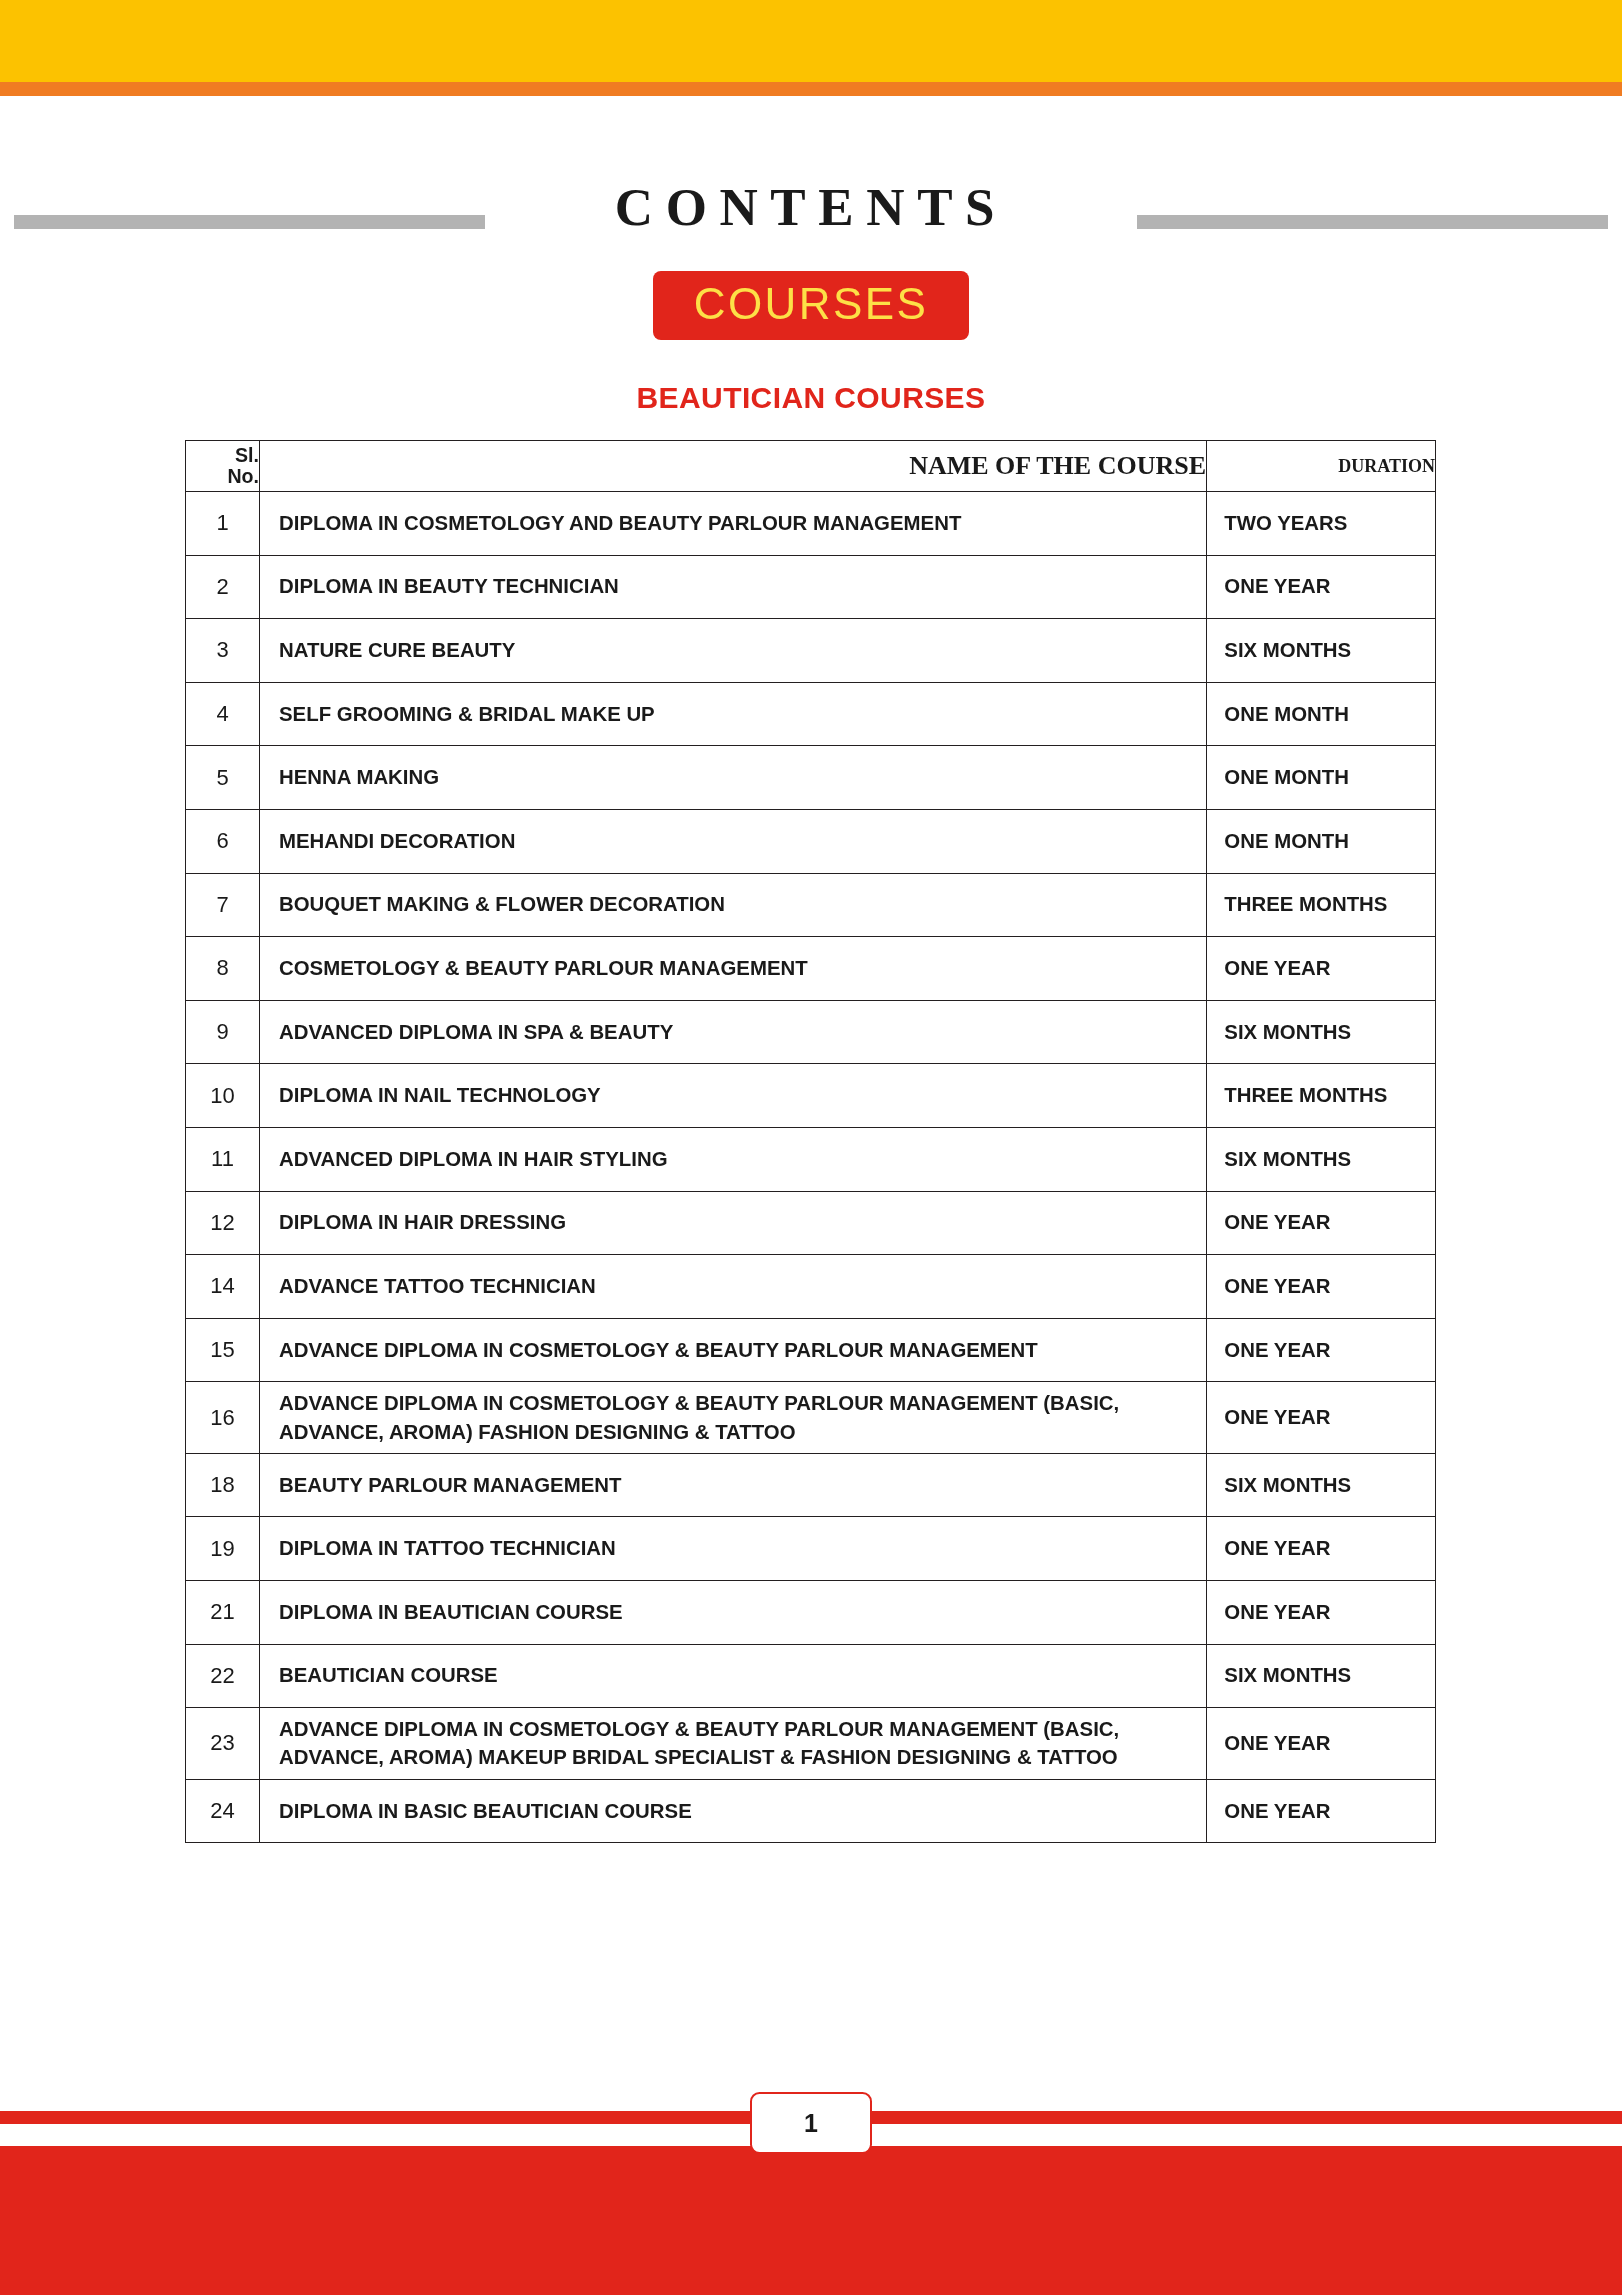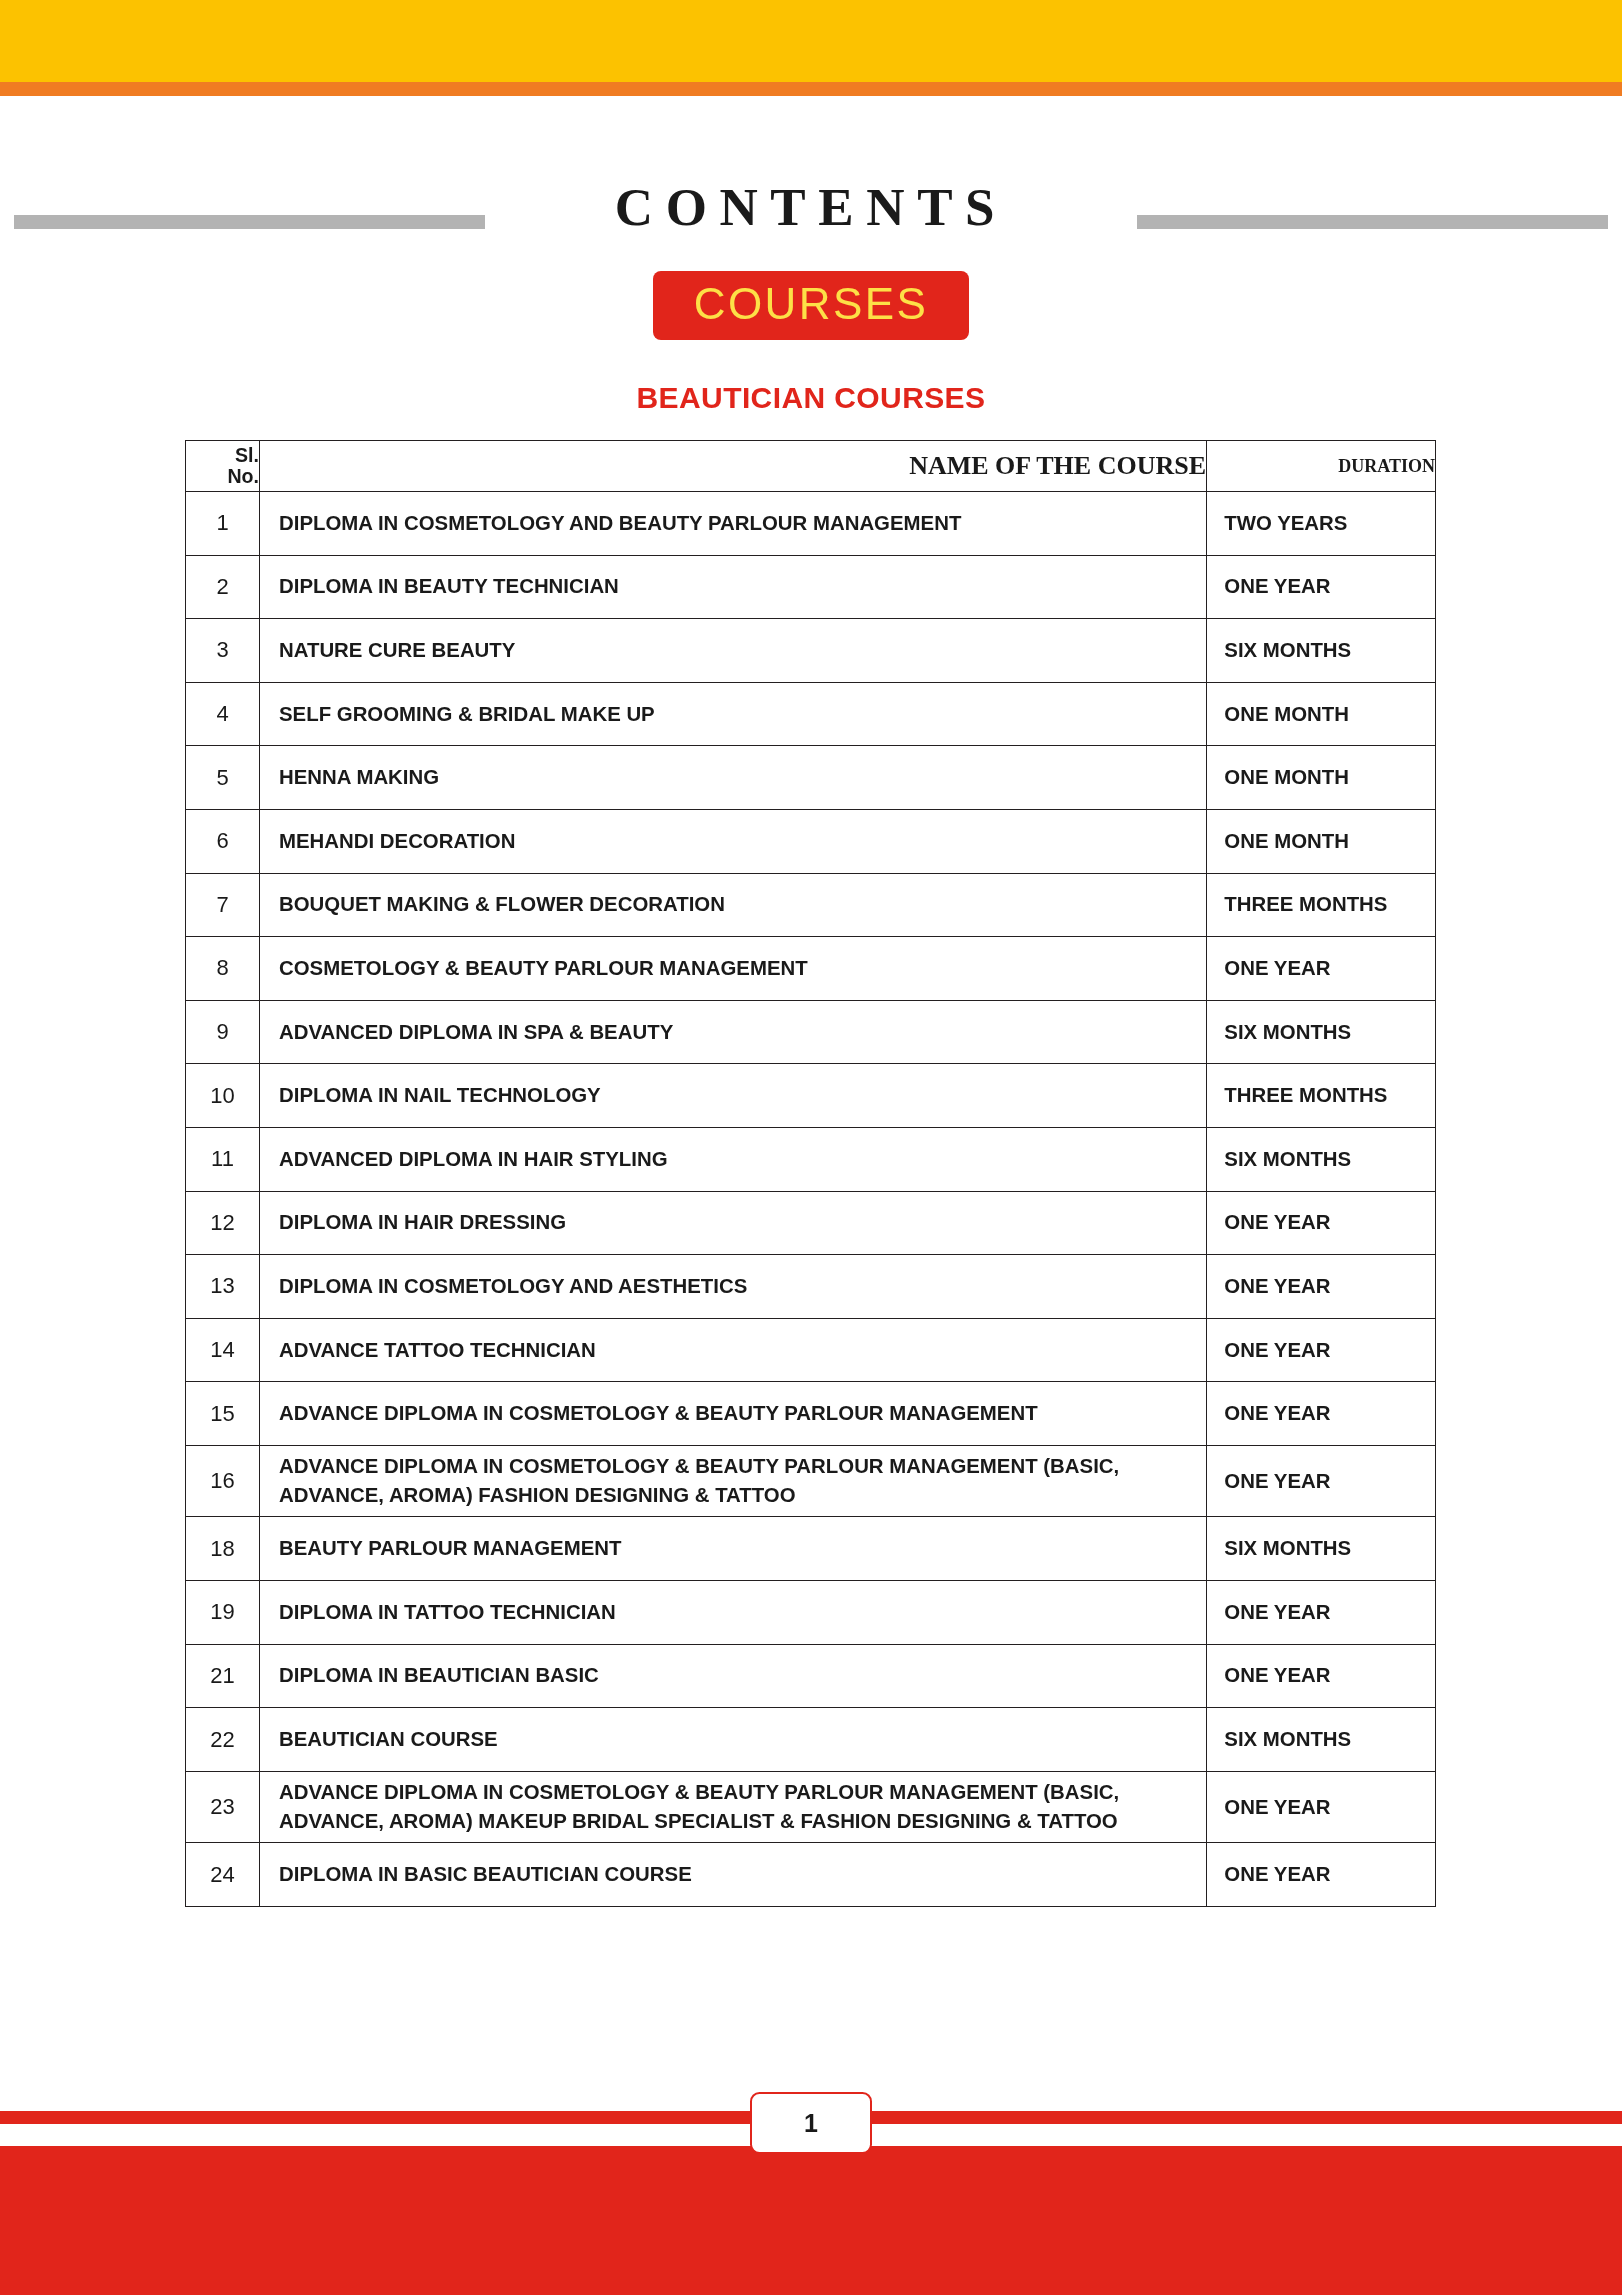--- a/index.html
+++ b/index.html
@@ -263,25 +263,20 @@
           <td class="c-sl">11</td>
           <td class="c-name">ADVANCED DIPLOMA IN HAIR STYLING</td>
           <td class="c-dur">SIX MONTHS</td>
         </tr>
         <tr>
           <td class="c-sl">12</td>
           <td class="c-name">DIPLOMA IN HAIR DRESSING</td>
           <td class="c-dur">ONE YEAR</td>
         </tr>
         <tr>
-          <td class="c-sl">13</td>
-          <td class="c-name">DIPLOMA IN COSMETOLOGY AND AESTHETICS</td>
-          <td class="c-dur">ONE YEAR</td>
-        </tr>
-        <tr>
           <td class="c-sl">14</td>
           <td class="c-name">ADVANCE TATTOO TECHNICIAN</td>
           <td class="c-dur">ONE YEAR</td>
         </tr>
         <tr>
           <td class="c-sl">15</td>
           <td class="c-name">ADVANCE DIPLOMA IN COSMETOLOGY &amp; BEAUTY PARLOUR MANAGEMENT</td>
           <td class="c-dur">ONE YEAR</td>
         </tr>
         <tr>
@@ -294,21 +289,21 @@
           <td class="c-name">BEAUTY PARLOUR MANAGEMENT</td>
           <td class="c-dur">SIX MONTHS</td>
         </tr>
         <tr>
           <td class="c-sl">19</td>
           <td class="c-name">DIPLOMA IN TATTOO TECHNICIAN</td>
           <td class="c-dur">ONE YEAR</td>
         </tr>
         <tr>
           <td class="c-sl">21</td>
-          <td class="c-name">DIPLOMA IN BEAUTICIAN BASIC</td>
+          <td class="c-name">DIPLOMA IN BEAUTICIAN COURSE</td>
           <td class="c-dur">ONE YEAR</td>
         </tr>
         <tr>
           <td class="c-sl">22</td>
           <td class="c-name">BEAUTICIAN COURSE</td>
           <td class="c-dur">SIX MONTHS</td>
         </tr>
         <tr>
           <td class="c-sl">23</td>
           <td class="c-name">ADVANCE DIPLOMA IN COSMETOLOGY &amp; BEAUTY PARLOUR MANAGEMENT (BASIC, ADVANCE, AROMA) MAKEUP BRIDAL SPECIALIST &amp; FASHION DESIGNING &amp; TATTOO</td>

